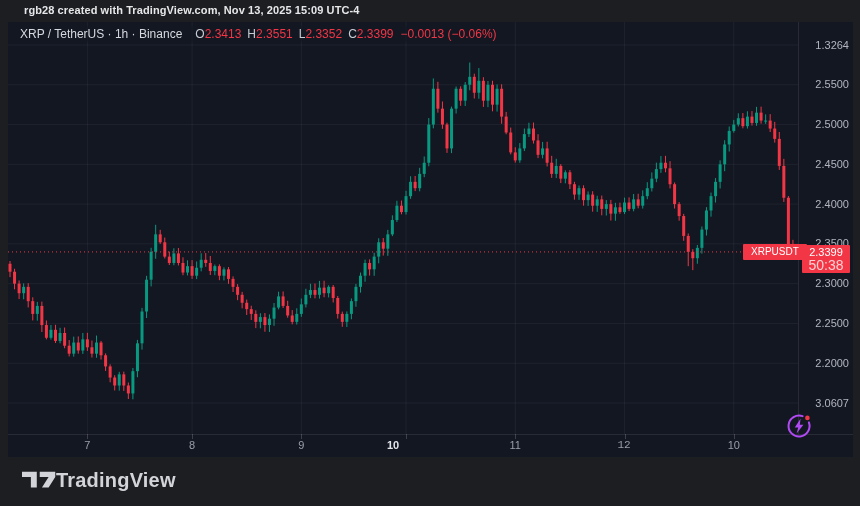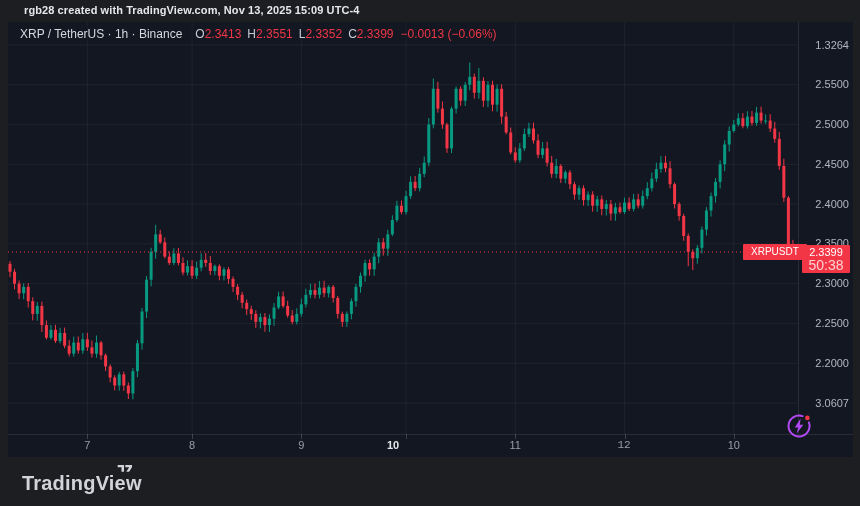--- a/index.html
+++ b/index.html
@@ -51,21 +51,21 @@
   }
   .price-flag{
     position:absolute;z-index:6;background:#f23645;color:#fff;
     width:48px;text-align:center;border-radius:1px;
     font-size:11px;line-height:13px;padding:1px 0;
   }
   .price-flag .countdown{color:rgba(255,235,235,.85);font-size:14px;}
   .lightning-wrap{position:absolute;z-index:7;width:28px;height:28px;}
   .footer{
     position:absolute;left:22px;top:465px;height:30px;
-    display:flex;align-items:flex-end;z-index:2;flex-direction:column;
+    display:flex;align-items:center;z-index:2;
   }
   .footer .brand-text{color:#d2d4da;font-size:20px;font-weight:700;letter-spacing:.2px;}
 </style>
 </head>
 <body>
 
 <div class="header-note">rgb28 created with TradingView.com, Nov 13, 2025 15:09 UTC-4</div>
 
 <div class="pane">
   <svg id="chart-svg" class="chart-svg" width="845" height="435">

